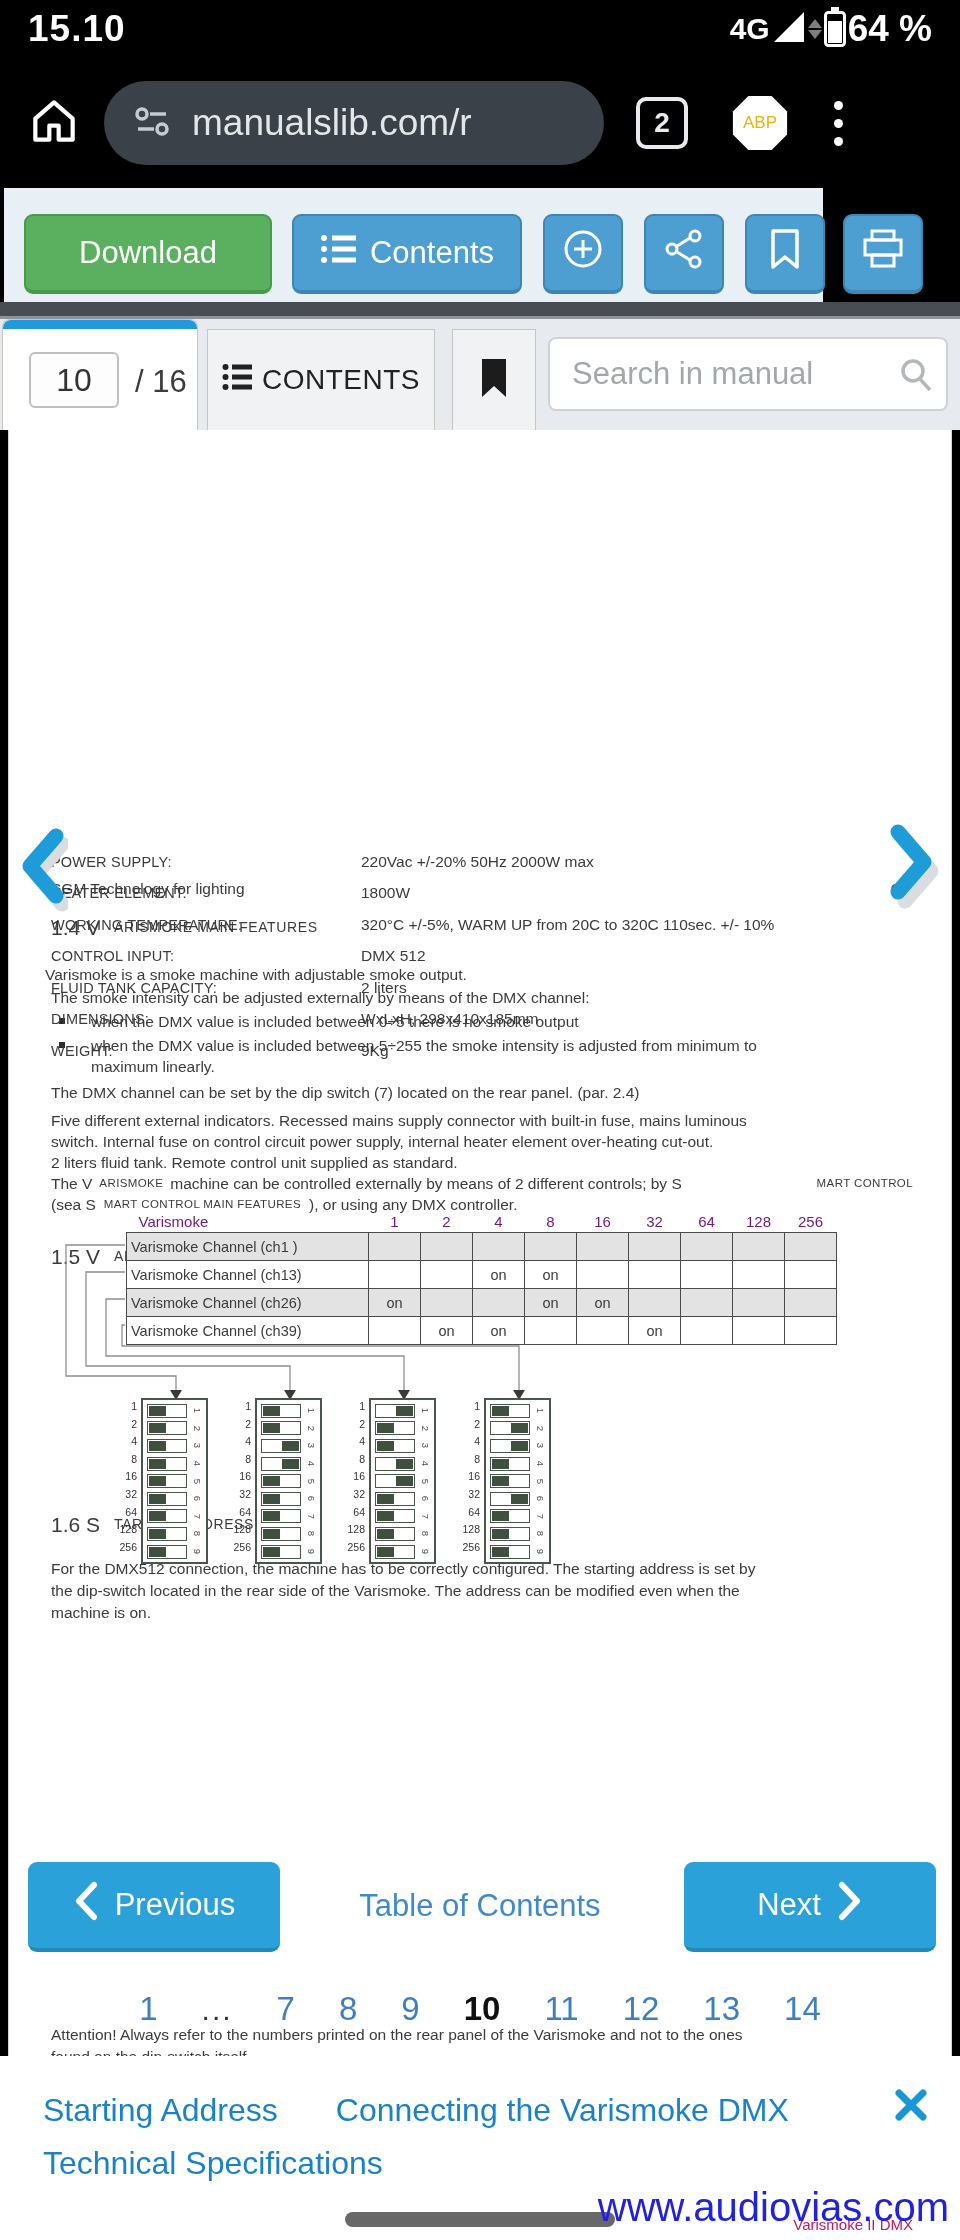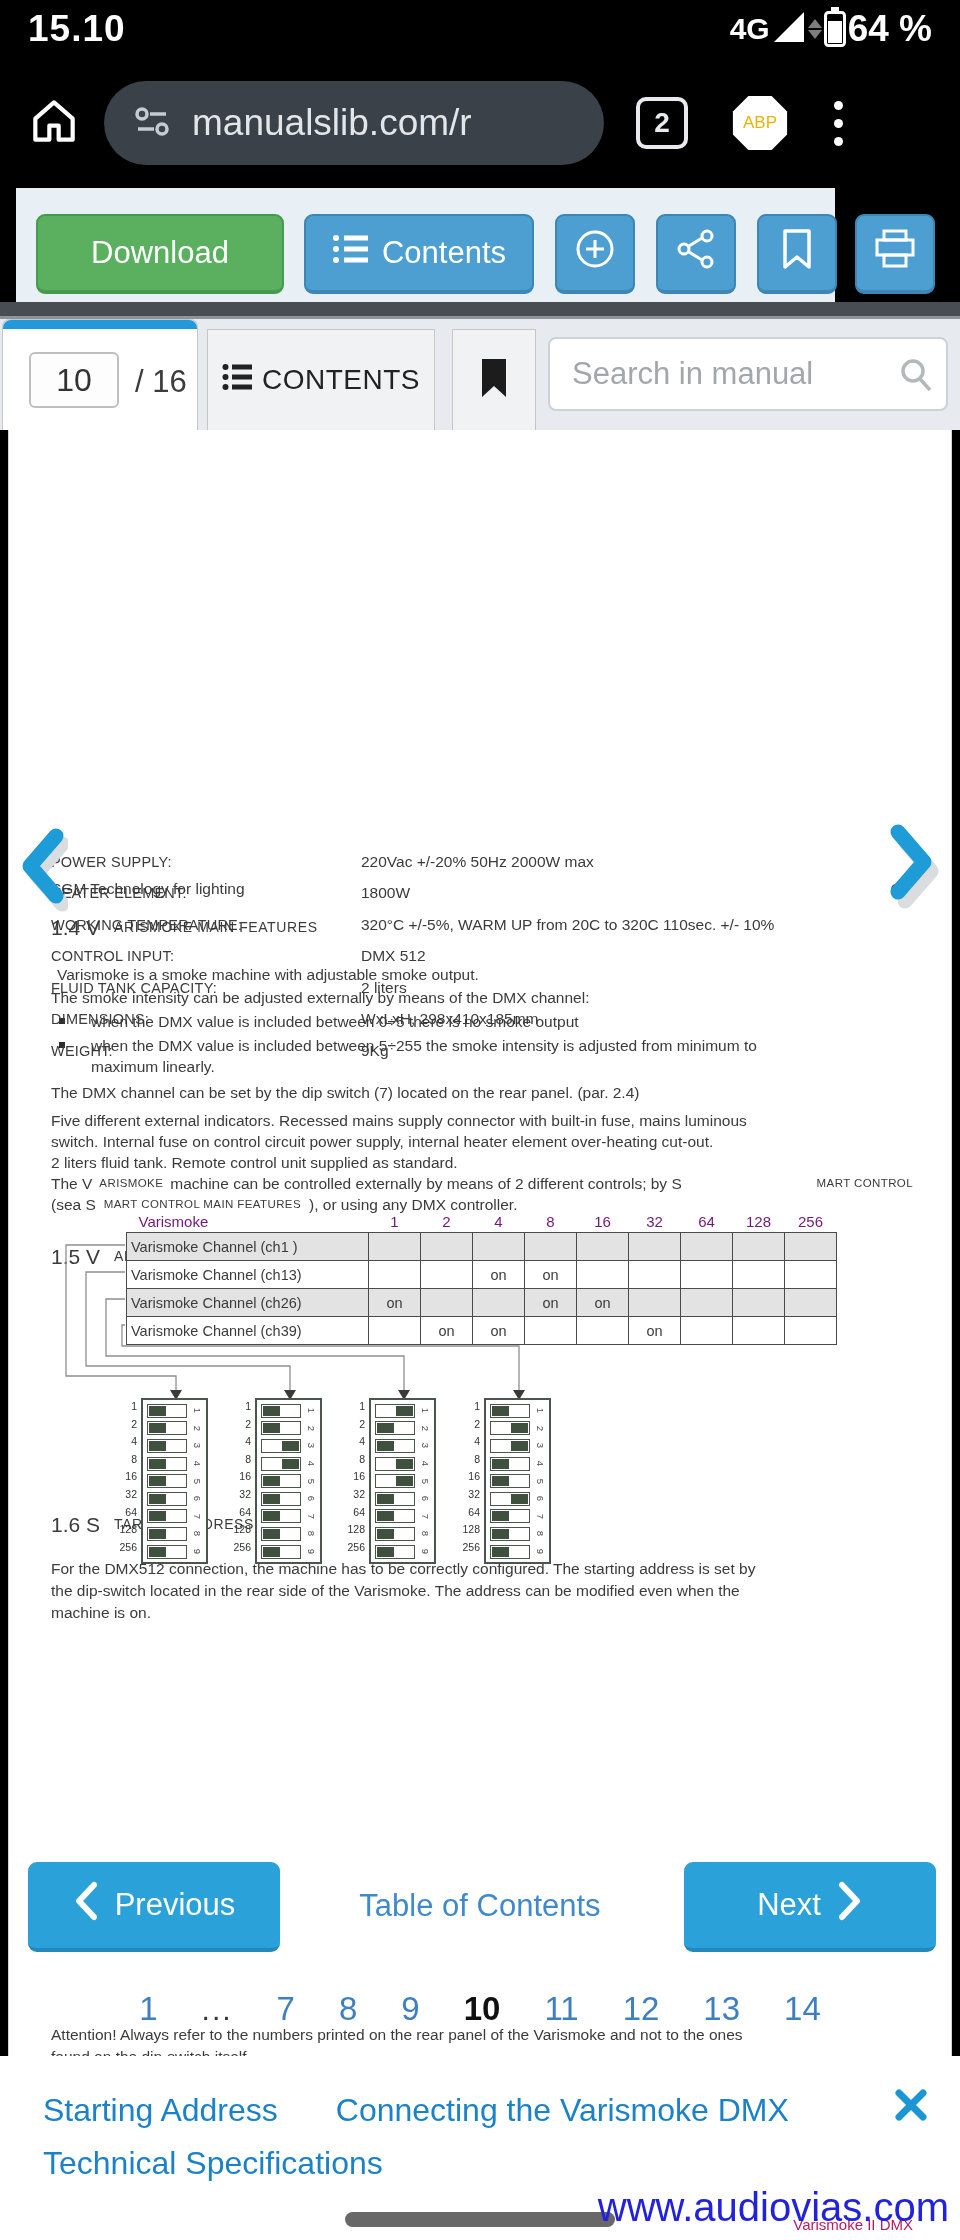--- a/index.html
+++ b/index.html
@@ -26,21 +26,21 @@
     display:flex;align-items:center;padding:0 26px;box-sizing:border-box;gap:18px;}
   #url-text{color:#e3e6e9;font-size:37px;white-space:nowrap;overflow:hidden;}
   #tab-btn{margin-left:32px;width:44px;height:44px;border:4px solid #e8eaed;border-radius:10px;
     display:flex;align-items:center;justify-content:center;color:#e8eaed;font-size:28px;font-weight:bold;}
   #abp-btn{margin-left:42px;position:relative;width:60px;height:60px;display:flex;align-items:center;justify-content:center;}
   #abp-label{position:absolute;color:#eab308;font-size:17px;font-weight:normal;letter-spacing:0;}
   #menu-btn{margin-left:44px;display:flex;flex-direction:column;gap:9px;}
   #menu-btn i{width:9px;height:9px;border-radius:50%;background:#fff;}
 
   
-  #action-bar{position:absolute;left:16px;top:188px;width:819px;height:114px;background:#e9f0f5;}
+  #action-bar{position:absolute;left:4px;top:188px;width:819px;height:114px;background:#e9f0f5;}
   .act-btn{position:absolute;top:26px;height:80px;border-radius:9px;display:flex;align-items:center;
     justify-content:center;color:#fff;font-size:31px;gap:14px;box-sizing:border-box;}
   #btn-download{left:20px;width:248px;background:#5ab05e;border:2px solid #459a4b;border-bottom-width:4px;}
   #btn-contents{left:288px;width:230px;background:#4d9fd2;border:2px solid #3d86b5;border-bottom-width:4px;}
   .sq-btn{background:#4d9fd2;border:2px solid #3d86b5;border-bottom-width:4px;width:80px;}
   #btn-zoom{left:539px;}#btn-share{left:640px;}#btn-bookmark{left:741px;}#btn-print{left:839px;}
   #bar-sep{position:absolute;left:0;top:302px;width:960px;height:14px;background:#474d52;border-bottom:3px solid #8d9499;}
 
   
   #doc-tabs{position:absolute;left:0;top:319px;width:960px;height:111px;background:#e7ebef;}
@@ -287,21 +287,21 @@
   <div class="doc-text" style="left:42px;top:448px;width:862px;display:flex;justify-content:space-between;white-space:normal;">
     <span>SGM Technology for lighting</span>
     <span>GB</span>
   </div>
 
   <div class="doc-text flexline" style="left:42px;top:487px;">
     <span class="h-num">1.4 V</span>
     <span class="h-sc">ARISMOKE MAIN FEATURES</span>
   </div>
 
-  <div class="doc-text" style="left:48px;top:534px;">Varismoke is a smoke machine with adjustable smoke output.</div>
+  <div class="doc-text" style="left:36px;top:534px;">Varismoke is a smoke machine with adjustable smoke output.</div>
   <div class="doc-text" style="left:42px;top:557px;">The smoke intensity can be adjusted externally by means of the DMX channel:</div>
 
   <span class="bullet-sq abs" style="left:50px;top:588px;"></span>
   <div class="doc-text" style="left:82px;top:581px;">when the DMX value is included between 0÷5 there is no smoke output</div>
   <span class="bullet-sq abs" style="left:50px;top:612px;"></span>
   <div class="doc-text" style="left:82px;top:605px;">when the DMX value is included between 5÷255 the smoke intensity is adjusted from minimum to</div>
   <div class="doc-text" style="left:82px;top:626px;">maximum linearly.</div>
 
   <div class="doc-text" style="left:42px;top:652px;">The DMX channel can be set by the dip switch (7) located on the rear panel. (par. 2.4)</div>
   <div class="doc-text" style="left:42px;top:680px;">Five different external indicators. Recessed mains supply connector with built-in fuse, mains luminous</div>

